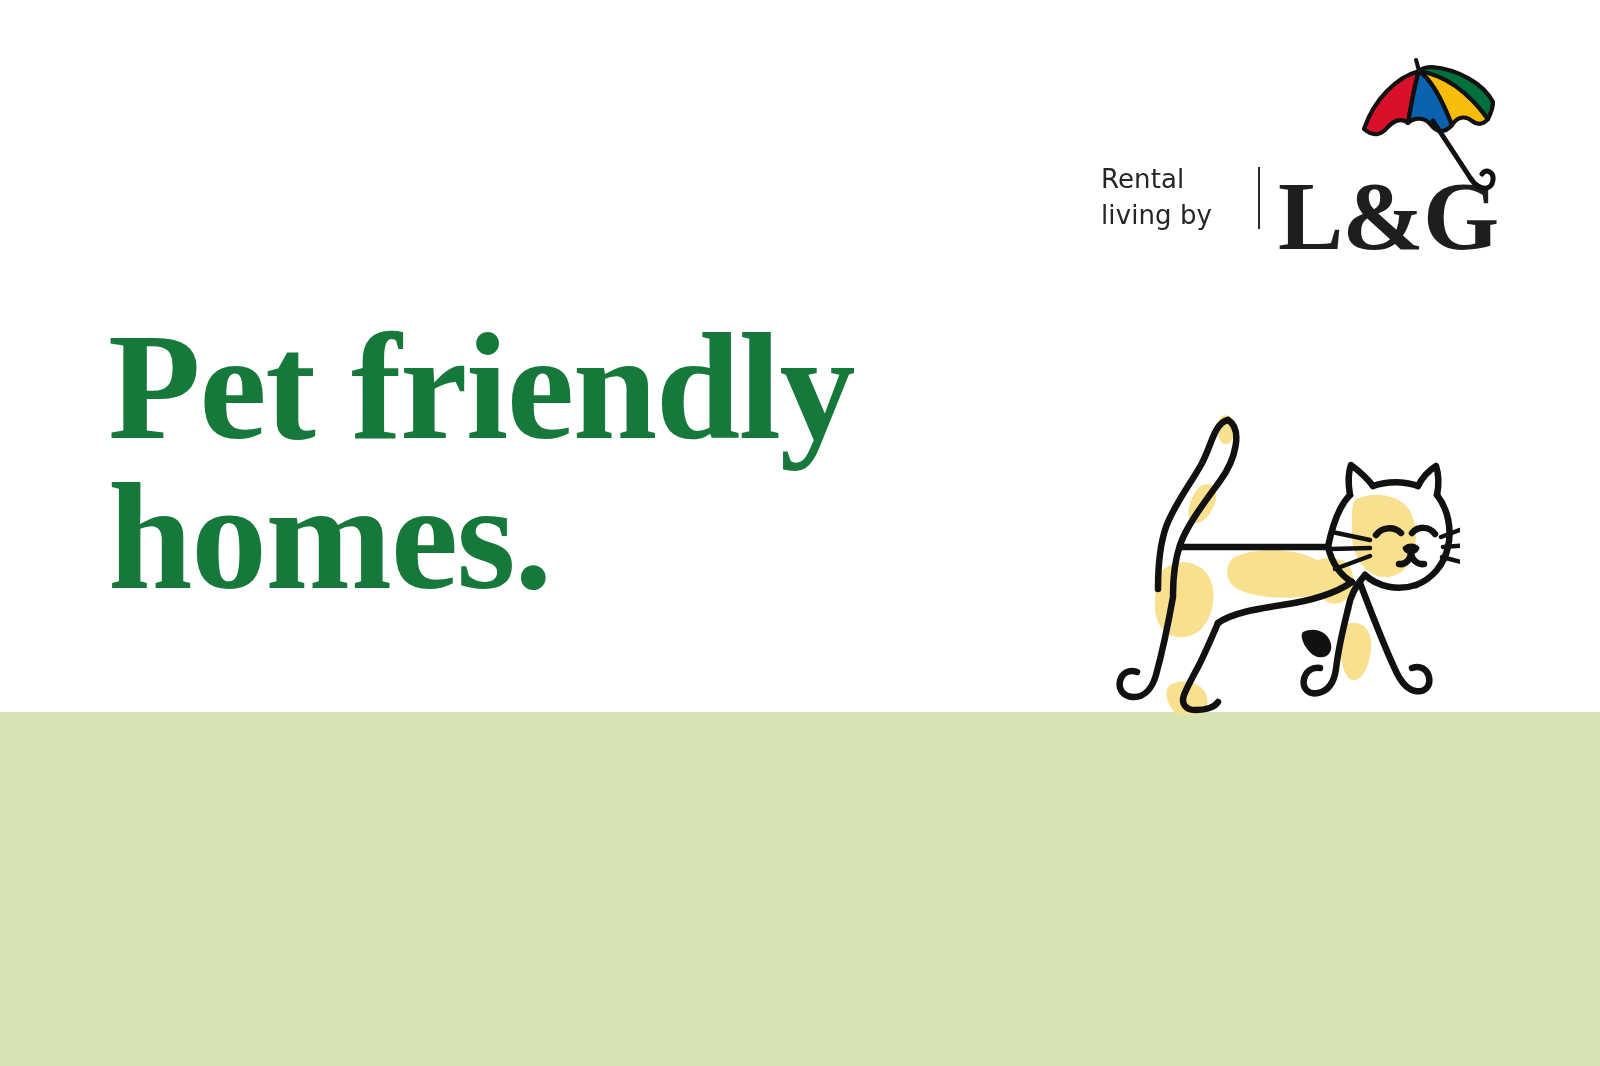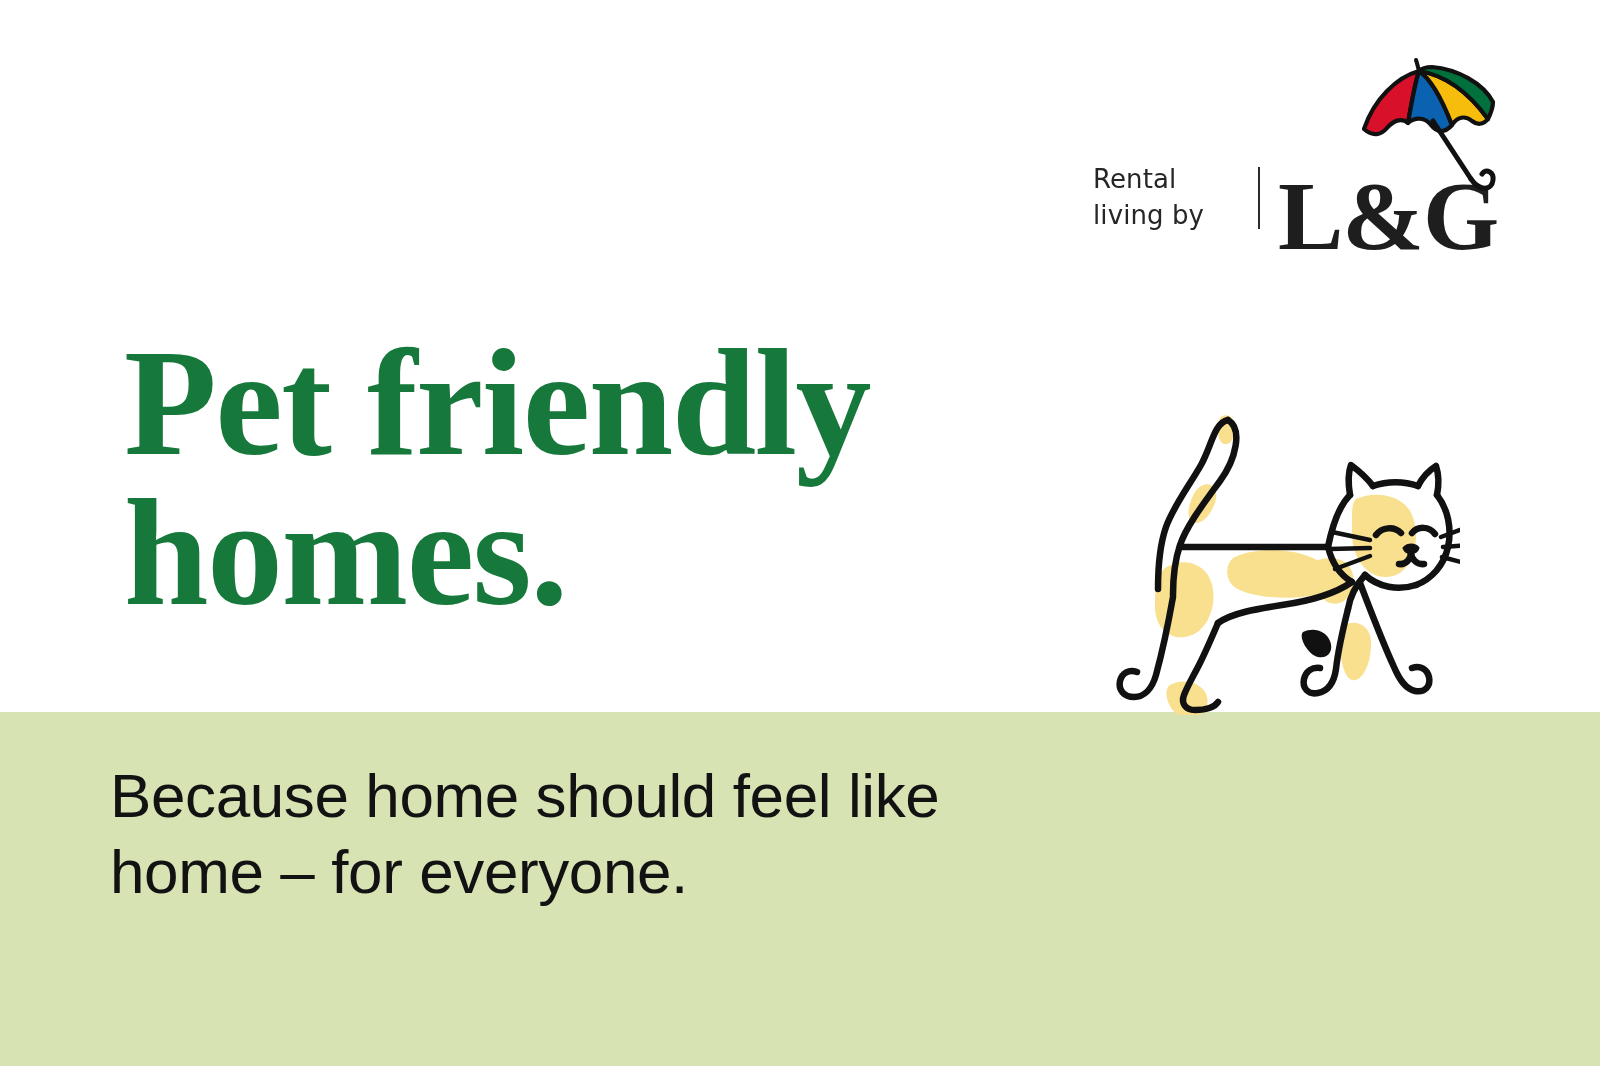--- a/index.html
+++ b/index.html
@@ -34,21 +34,21 @@
   .logo-lockup {
     position: absolute;
     left: 1085px;
     top: 55px;
     width: 420px;
     height: 200px;
     z-index: 5;
   }
   .logo-rental-text {
     position: absolute;
-    left: 8px;
+    left: 16px;
     top: 106px;
     width: 150px;
     font-family: "DejaVu Sans", sans-serif;
     font-size: 26px;
     font-weight: 400;
     line-height: 36px;
     color: #262626;
     letter-spacing: 0.1px;
     white-space: pre-line;
   }
@@ -86,21 +86,21 @@
     left: 108px;
     top: 312px;
     z-index: 4;
     font-family: "Liberation Serif", "DejaVu Serif", serif;
     font-weight: 700;
     font-size: 152px;
     line-height: 150px;
     color: #16793b;
     letter-spacing: -1.5px;
     white-space: pre-line;
-    margin: 16px;
+    margin: 0;
   }
 
   
   .subtitle {
     position: absolute;
     left: 110px;
     top: 758px;
     z-index: 4;
     font-family: "Liberation Sans", sans-serif;
     font-weight: 400;
@@ -234,16 +234,14 @@
       </g>
 
       <g stroke-width="4.5">
         <path d="M381 152 L418 138"></path>
         <path d="M383 162 L423 159"></path>
         <path d="M382 172 L420 182"></path>
       </g>
     </g>
   </svg>
 
-  <p class="subtitle">Because home should feel like
-home – for everyone.</p>
 
 </div>
 
 </body></html>

